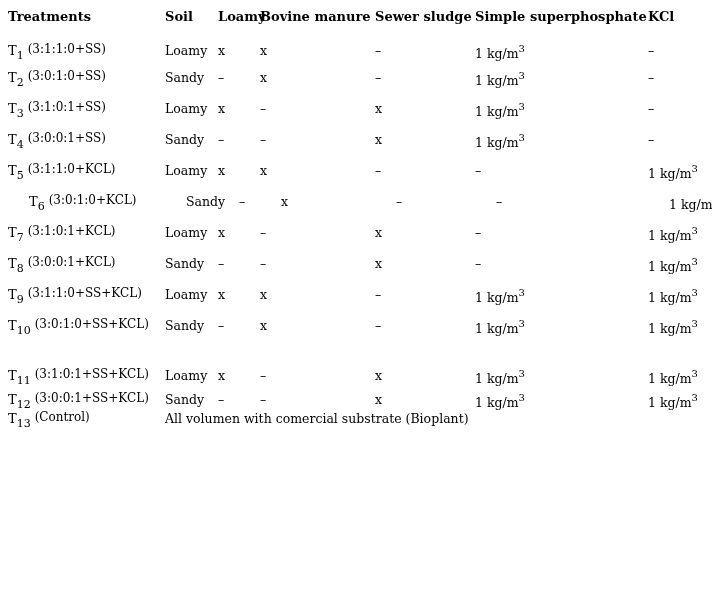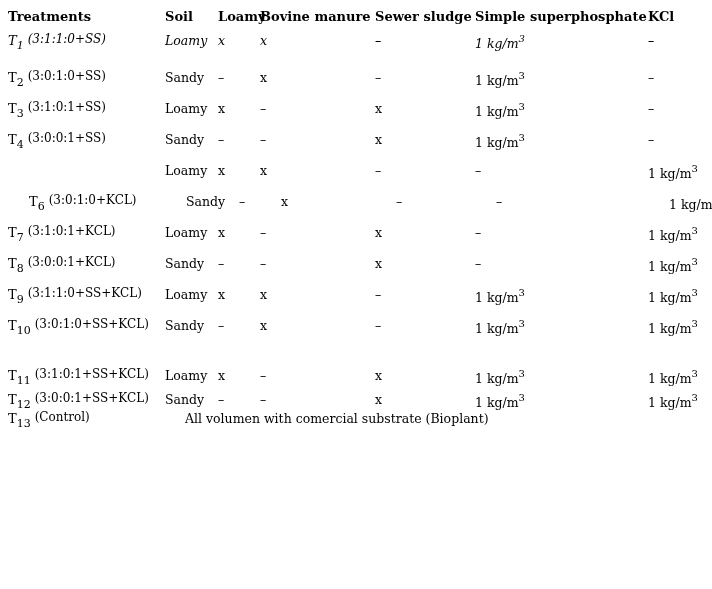--- a/index.html
+++ b/index.html
@@ -55,37 +55,37 @@
       top: 4px;
     }
     .sup {
       font-size: 10px;
       position: relative;
       top: -6px;
     }
     .treat-main { font-size: 13px; }
     .treat-rest { font-size: 12px; position: relative; top: -2px; }
     .unit-cell { top: 11px !important; }
-    .control-text { left: 165px; margin-left: 20px; }
+    .control-text { left: 165px; }
   </style>
 </head>
 <body>
 
 <div class="tbl">
   <div class="row hdr" style="top:0px;">
     <span class="cell c-treat">Treatments</span>
     <span class="cell c-soil">Soil</span>
     <span class="cell c-sand">Loamy</span>
     <span class="cell c-bov">Bovine manure</span>
     <span class="cell c-sew">Sewer sludge</span>
     <span class="cell c-ssp">Simple superphosphate</span>
     <span class="cell c-kcl">KCl</span>
   </div>
   <div id="rows-container">
-      <div class="row body-row" style="top: 25px; font-style: italic;">
+      <div class="row body-row" style="top: 35px;">
         <span class="cell c-treat"><span class="treat-main">T</span><span class="sub">1</span> <span class="treat-rest">(3:1:1:0+SS)</span></span>
         <span class="cell c-soil">Loamy</span>
         <span class="cell c-sand mark">x</span>
         <span class="cell c-bov mark">x</span>
         <span class="cell c-sew mark">–</span>
         <span class="cell c-ssp unit-cell"><span>1 kg/m</span><span class="sup">3</span></span>
         <span class="cell c-kcl"><span>–</span><span class="sup"></span></span>
       </div>
       <div class="row body-row" style="top: 62px;">
         <span class="cell c-treat"><span class="treat-main">T</span><span class="sub">2</span> <span class="treat-rest">(3:0:1:0+SS)</span></span>
@@ -108,20 +108,21 @@
       <div class="row body-row" style="top: 124px;">
         <span class="cell c-treat"><span class="treat-main">T</span><span class="sub">4</span> <span class="treat-rest">(3:0:0:1+SS)</span></span>
         <span class="cell c-soil">Sandy</span>
         <span class="cell c-sand mark">–</span>
         <span class="cell c-bov mark">–</span>
         <span class="cell c-sew mark">x</span>
         <span class="cell c-ssp unit-cell"><span>1 kg/m</span><span class="sup">3</span></span>
         <span class="cell c-kcl"><span>–</span><span class="sup"></span></span>
       </div>
       <div class="row body-row" style="top: 155px;">
+        <span class="cell c-treat"><span class="treat-main">T</span><span class="sub">5</span> <span class="treat-rest">(3:1:1:0+KCL)</span></span>
         <span class="cell c-soil">Loamy</span>
         <span class="cell c-sand mark">x</span>
         <span class="cell c-bov mark">x</span>
         <span class="cell c-sew mark">–</span>
         <span class="cell c-ssp"><span>–</span><span class="sup"></span></span>
         <span class="cell c-kcl unit-cell"><span>1 kg/m</span><span class="sup">3</span></span>
       </div>
       <div class="row body-row" style="top: 186px; margin-left: 21px;">
         <span class="cell c-treat"><span class="treat-main">T</span><span class="sub">6</span> <span class="treat-rest">(3:0:1:0+KCL)</span></span>
         <span class="cell c-soil">Sandy</span>

